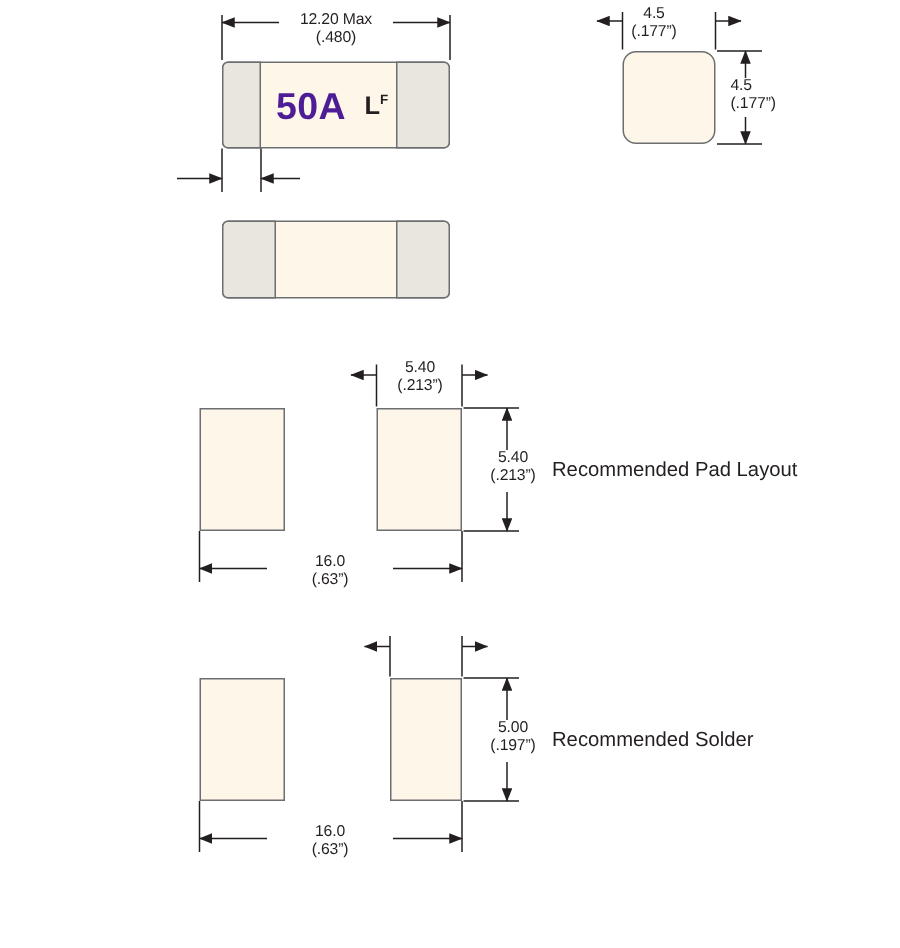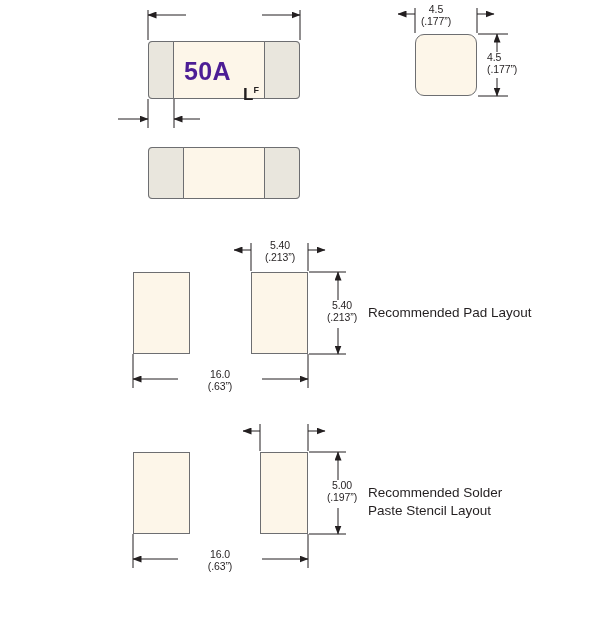--- a/index.html
+++ b/index.html
@@ -64,21 +64,20 @@
     font-size: 25px;
     font-weight: bold;
     color: #4c1d95;
     letter-spacing: 0.3px;
   }
   .lfmark {
     position: absolute;
     font-size: 17px;
     font-weight: bold;
     color: #231f20;
-    margin-top: 24px;
   }
   .lfmark sup {
     font-size: 9px;
     vertical-align: super;
     font-weight: bold;
   }
   .note {
     position: absolute;
     font-size: 13.5px;
     color: #231f20;
@@ -175,20 +174,24 @@
       <line x1="338" y1="452" x2="338" y2="480" marker-start="url(#arr)"></line>
       <line x1="338" y1="508" x2="338" y2="534" marker-end="url(#ar)"></line>
 
       <line x1="133" y1="534" x2="133" y2="568"></line>
       <line x1="308" y1="534" x2="308" y2="568"></line>
       <line x1="133" y1="559" x2="178" y2="559" marker-start="url(#arr)"></line>
       <line x1="262" y1="559" x2="308" y2="559" marker-end="url(#ar)"></line>
     </g>
   </svg>
 
+  <div class="dim" style="left:174px; top:8px; width:100px;">
+    <div>12.20 Max</div>
+    <div>(.480)</div>
+  </div>
 
 
   <div class="dim" style="left:405px; top:4px; width:62px;">
     <div>4.5</div>
     <div>(.177”)</div>
   </div>
 
   <div class="dim" style="left:487px; top:52px; width:60px; text-align:left;">
     <div>4.5</div>
     <div>(.177”)</div>
@@ -216,16 +219,15 @@
   </div>
 
   <div class="dim" style="left:180px; top:549px; width:80px;">
     <div>16.0</div>
     <div>(.63”)</div>
   </div>
 
   <div class="caption" style="left:368px; top:305px;">Recommended Pad Layout</div>
 
   <div class="caption" style="left:368px; top:485px;">Recommended Solder</div>
-  <div class="caption" style="left:368px; top:503px;">Paste Stencil Layout</div>
 
 
 </div>
 
 </body></html>

